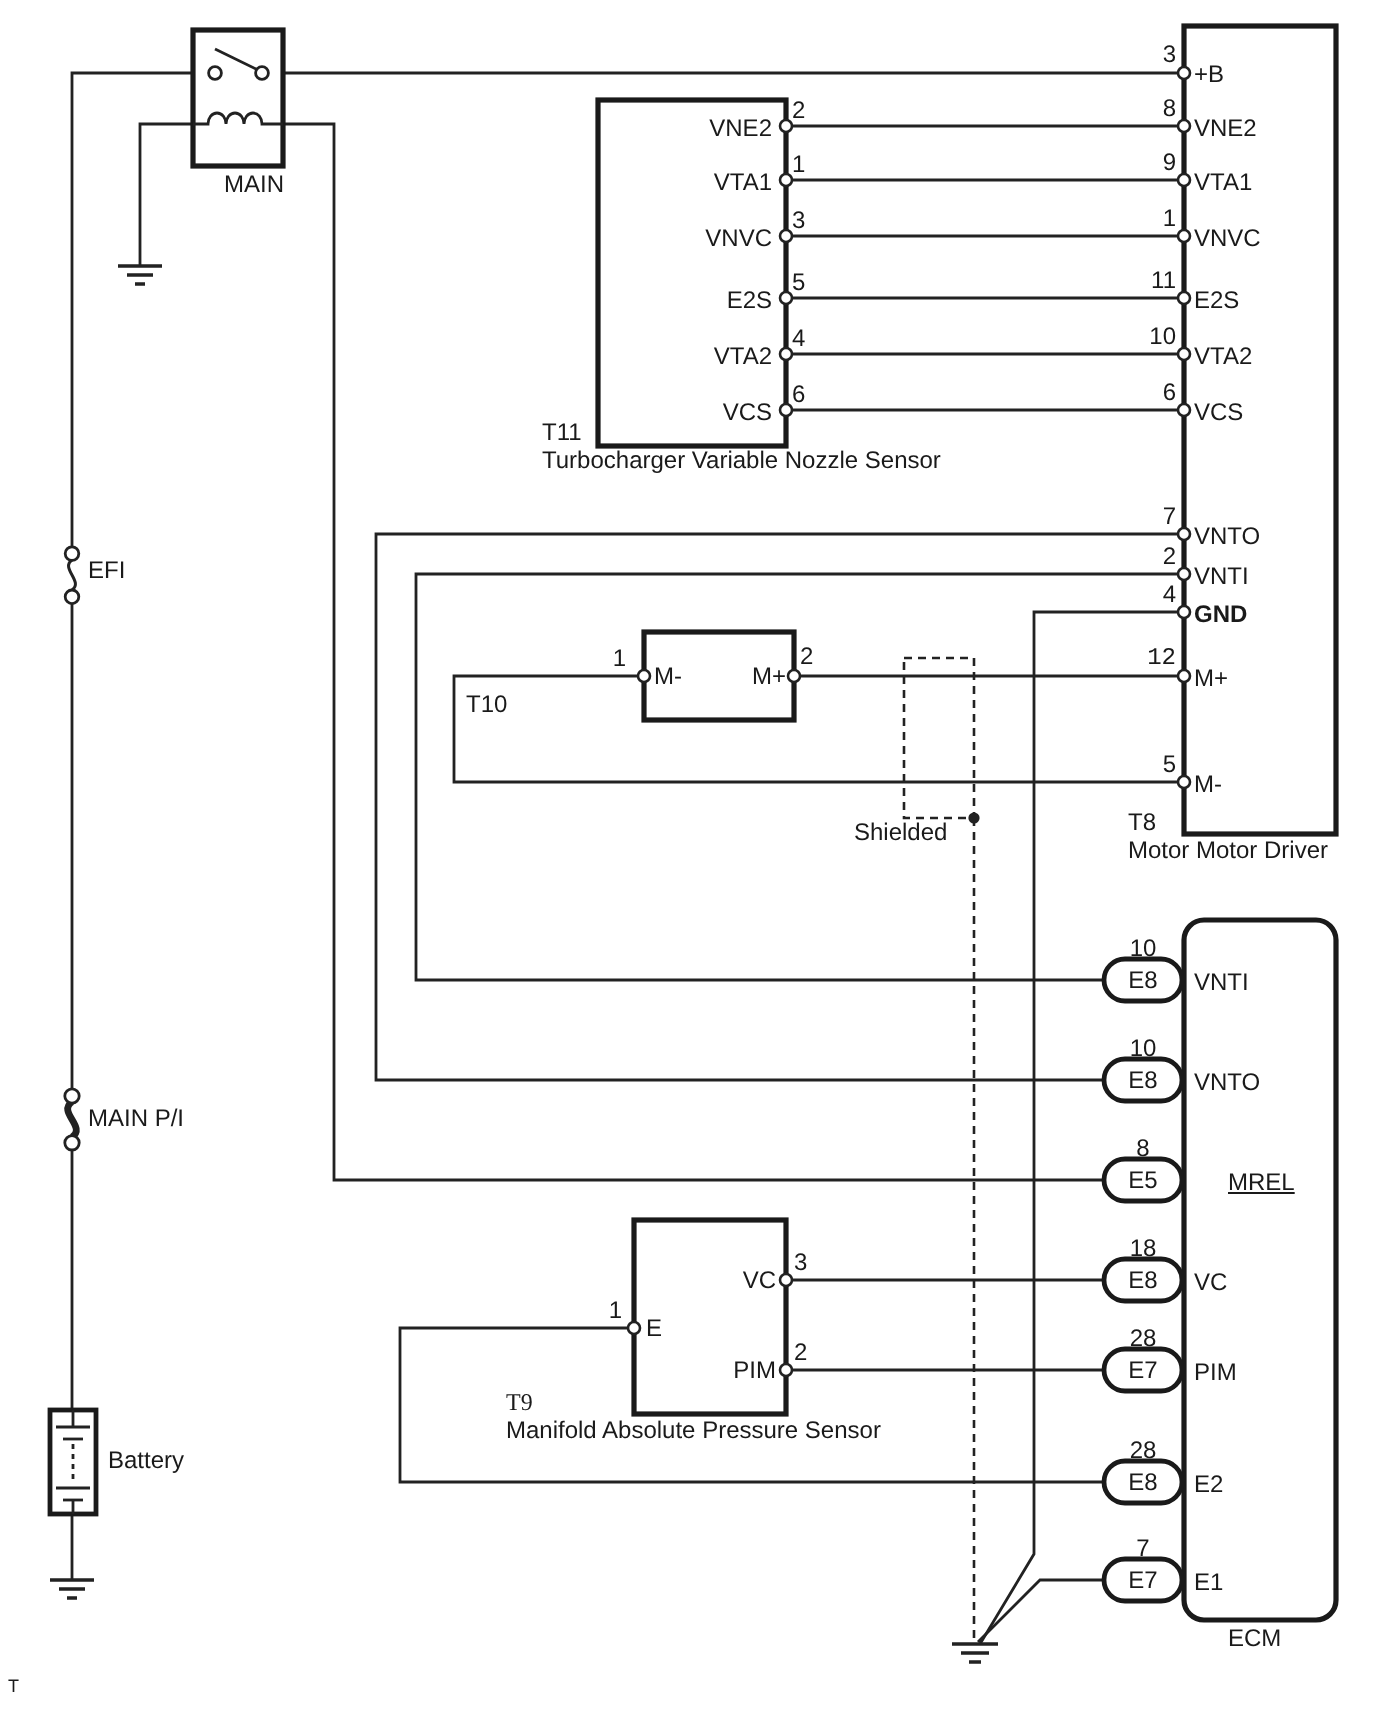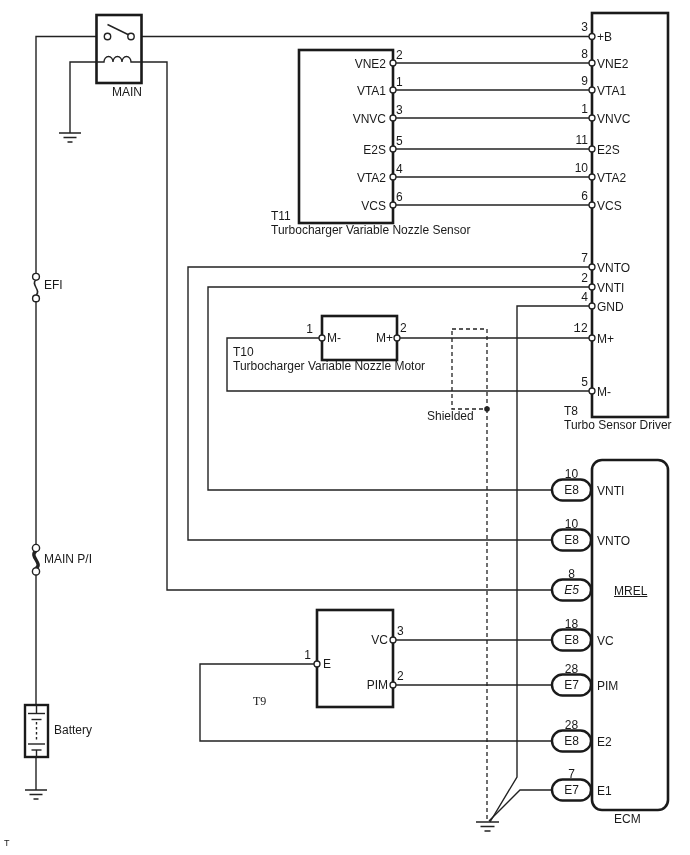--- a/index.html
+++ b/index.html
@@ -136,24 +136,24 @@
 
 <span class="t" style="left:96px;top:86px;width:46px;text-align:right;">MAIN</span>
 <span class="t" style="left:44px;top:279px;">EFI</span>
 <span class="t" style="left:44px;top:553px;">MAIN P/I</span>
 <span class="t" style="left:54px;top:724px;">Battery</span>
 <span class="t" style="left:427px;top:410px;">Shielded</span>
 
 <span class="t" style="left:271px;top:210px;">T11</span>
 <span class="t" style="left:271px;top:224px;">Turbocharger Variable Nozzle Sensor</span>
 <span class="t" style="left:233px;top:346px;">T10</span>
-<span class="t" style="left:233px;top:360px;">Turbocharger Variable Nozzle Motor</span>
 <span class="t" style="left:564px;top:405px;">T8</span>
-<span class="t" style="left:564px;top:419px;">Turbo Sensor Driver</span>
+<span class="t" style="left:564px;top:419px;">Motor Motor Driver</span>
 <span class="t" style="left:253px;top:695px;font-family:Liberation Serif, serif;">T9</span>
+<span class="t" style="left:253px;top:709px;">Manifold Absolute Pressure Sensor</span>
 <span class="t" style="left:614px;top:813px;">ECM</span>
 <span class="t small" style="left:4px;top:838px;">T</span>
 
 <span class="t w70" style="left:316px;top:58px;">VNE2</span>
 <span class="t w70" style="left:316px;top:85px;">VTA1</span>
 <span class="t w70" style="left:316px;top:113px;">VNVC</span>
 <span class="t w70" style="left:316px;top:144px;">E2S</span>
 <span class="t w70" style="left:316px;top:172px;">VTA2</span>
 <span class="t w70" style="left:316px;top:200px;">VCS</span>
 <span class="t" style="left:396px;top:49px;">2</span>
@@ -165,21 +165,21 @@
 
 <span class="t" style="left:597px;top:31px;">+B</span>
 <span class="t" style="left:597px;top:58px;">VNE2</span>
 <span class="t" style="left:597px;top:85px;">VTA1</span>
 <span class="t" style="left:597px;top:113px;">VNVC</span>
 <span class="t" style="left:597px;top:144px;">E2S</span>
 <span class="t" style="left:597px;top:172px;">VTA2</span>
 <span class="t" style="left:597px;top:200px;">VCS</span>
 <span class="t" style="left:597px;top:262px;">VNTO</span>
 <span class="t" style="left:597px;top:282px;">VNTI</span>
-<span class="t" style="left:597px;top:301px;">GND</span>
+<span class="t" style="left:597px;top:301px;font-weight:bold;">GND</span>
 <span class="t" style="left:597px;top:333px;">M+</span>
 <span class="t" style="left:597px;top:386px;">M-</span>
 <span class="t r" style="left:560px;top:21px;">3</span>
 <span class="t r" style="left:560px;top:48px;">8</span>
 <span class="t r" style="left:560px;top:75px;">9</span>
 <span class="t r" style="left:560px;top:103px;">1</span>
 <span class="t r" style="left:560px;top:134px;">11</span>
 <span class="t r" style="left:560px;top:162px;">10</span>
 <span class="t r" style="left:560px;top:190px;">6</span>
 <span class="t r" style="left:560px;top:252px;">7</span>
@@ -202,21 +202,21 @@
 
 <span class="t ctr" style="left:552px;top:468px;">10</span>
 <span class="t ctr" style="left:552px;top:518px;">10</span>
 <span class="t ctr" style="left:552px;top:568px;">8</span>
 <span class="t ctr" style="left:552px;top:618px;">18</span>
 <span class="t ctr" style="left:552px;top:663px;">28</span>
 <span class="t ctr" style="left:552px;top:719px;">28</span>
 <span class="t ctr" style="left:552px;top:768px;">7</span>
 <span class="t ctr" style="left:552px;top:484px;">E8</span>
 <span class="t ctr" style="left:552px;top:534px;">E8</span>
-<span class="t ctr" style="left:552px;top:584px;font-style:italic;">E5</span>
+<span class="t ctr" style="left:552px;top:584px;">E5</span>
 <span class="t ctr" style="left:552px;top:634px;">E8</span>
 <span class="t ctr" style="left:552px;top:679px;">E7</span>
 <span class="t ctr" style="left:552px;top:735px;">E8</span>
 <span class="t ctr" style="left:552px;top:784px;">E7</span>
 <span class="t" style="left:597px;top:485px;">VNTI</span>
 <span class="t" style="left:597px;top:535px;">VNTO</span>
 <span class="t" style="left:614px;top:585px;text-decoration:underline;">MREL</span>
 <span class="t" style="left:597px;top:635px;">VC</span>
 <span class="t" style="left:597px;top:680px;">PIM</span>
 <span class="t" style="left:597px;top:736px;">E2</span>

